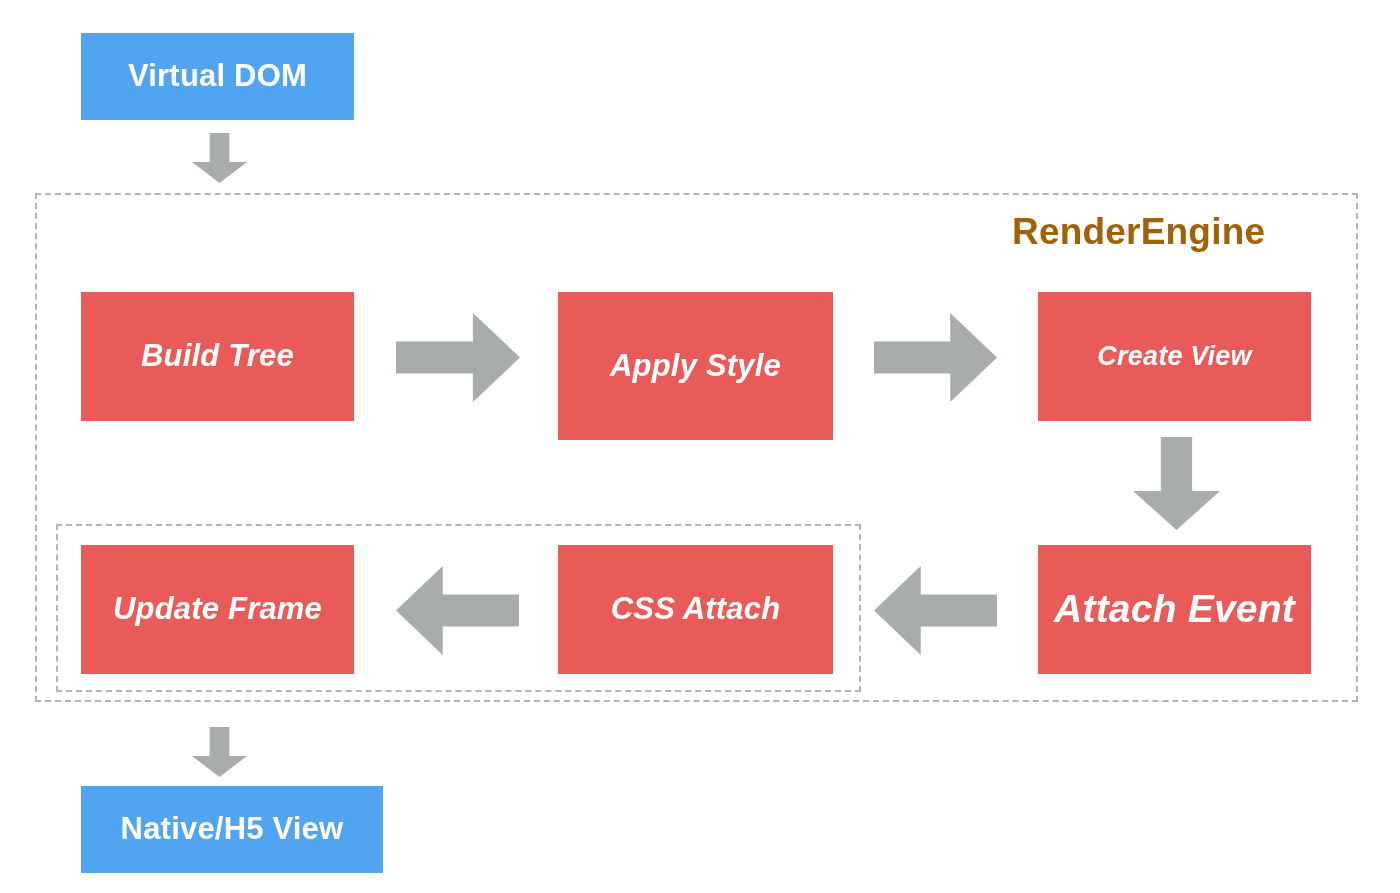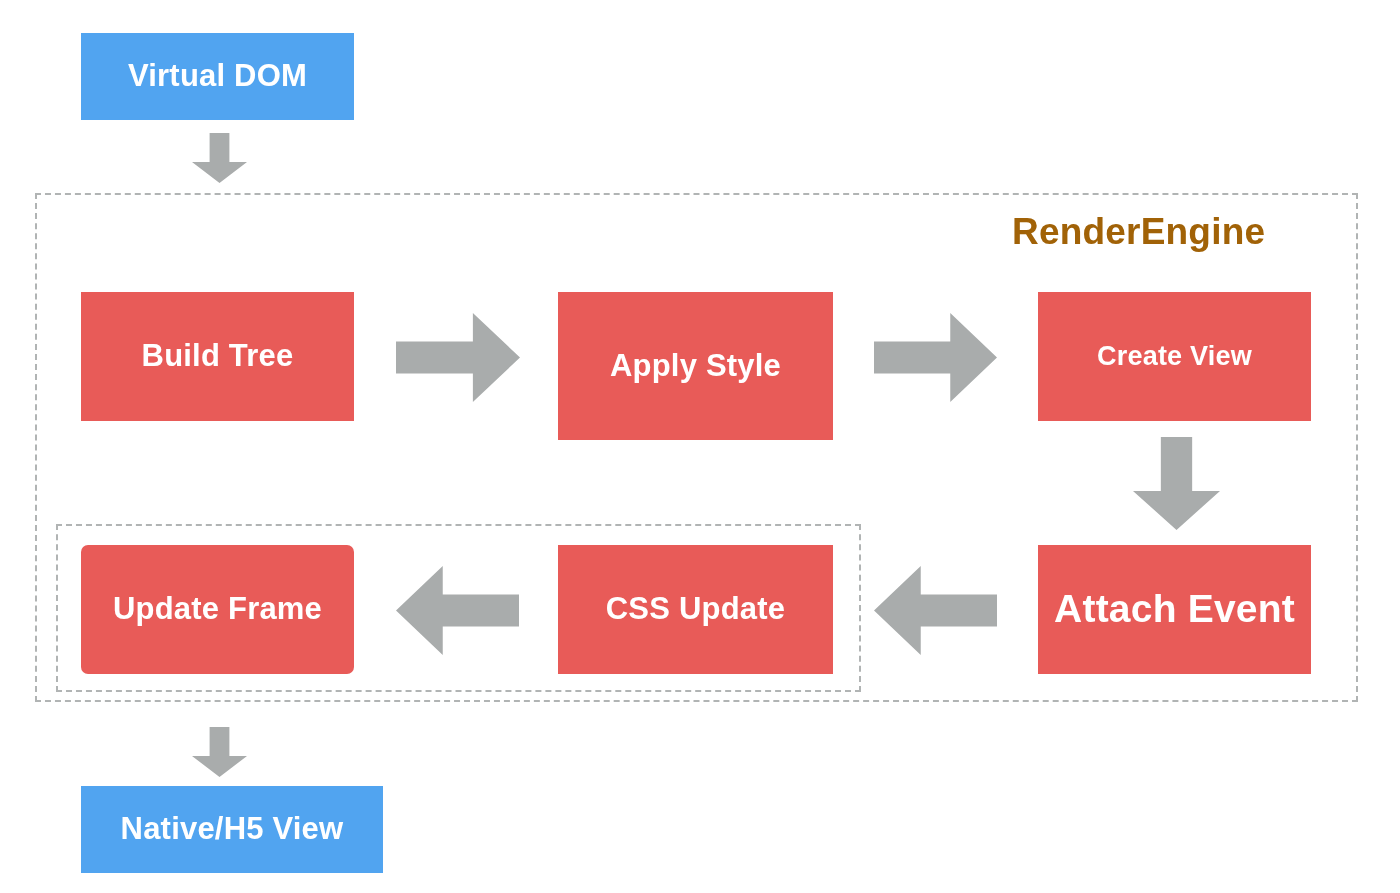--- a/index.html
+++ b/index.html
@@ -27,21 +27,21 @@
     display: flex;
     align-items: center;
     justify-content: center;
     color: #ffffff;
     font-weight: bold;
     letter-spacing: 0.2px;
     line-height: 1.1;
     user-select: none;
   }
   .box-blue  { background: #51A4F0; }
-  .box-red   { background: #E85B58; }
+  .box-red   { background: #E85B58; font-style: italic; }
 
   
   .dashed-container {
     position: absolute;
     border: 2px dashed #b1b4b4;
     box-sizing: border-box;
     background: transparent;
   }
 
   
@@ -119,23 +119,23 @@
   <div class="box box-red" style="left:1038px; top:292px; width:273px; height:129px; font-size:27px;">Create View</div>
 
   <div class="arrow arrow-down" style="left:1133px; top:437px; width:87px; height:93px;"></div>
 
   <div class="dashed-container" style="left:56px; top:524px; width:805px; height:168px;"></div>
 
   <div class="box box-red" style="left:1038px; top:545px; width:273px; height:129px; font-size:39px;">Attach Event</div>
 
   <div class="arrow arrow-left" style="left:874px; top:566px; width:123px; height:89px;"></div>
 
-  <div class="box box-red" style="left:558px; top:545px; width:275px; height:129px; font-size:31px;">CSS Update</div>
+  <div class="box box-red" style="left:558px; top:545px; width:275px; height:129px; font-size:31px;">CSS Attach</div>
 
   <div class="arrow arrow-left" style="left:396px; top:566px; width:123px; height:89px;"></div>
 
-  <div class="box box-red" style="left:81px; top:545px; width:273px; height:129px; font-size:31px;border-radius:7px;">Update Frame</div>
+  <div class="box box-red" style="left:81px; top:545px; width:273px; height:129px; font-size:31px;">Update Frame</div>
 
   <div class="arrow arrow-down" style="left:192px; top:727px; width:55px; height:50px;"></div>
 
   <div class="box box-blue" style="left:81px; top:786px; width:302px; height:87px; font-size:31px;">Native/H5 View</div>
 
 </div>
 
 </body></html>

